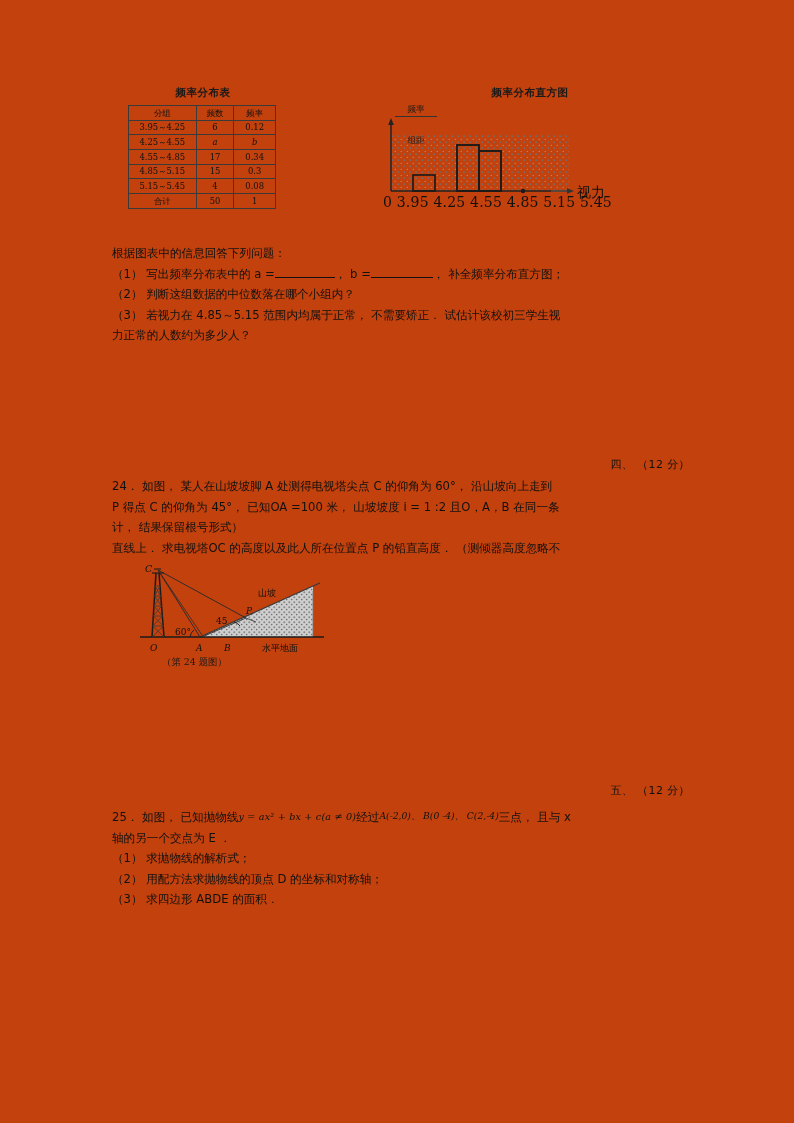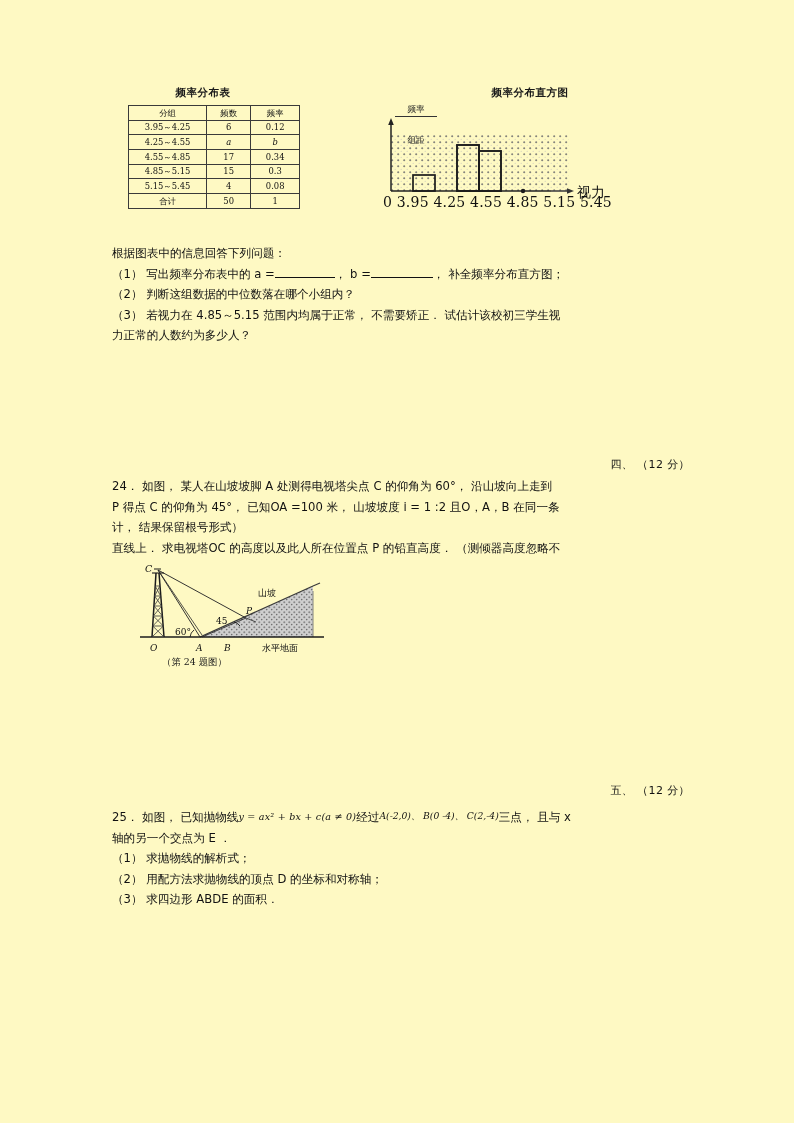--- a/index.html
+++ b/index.html
@@ -14,21 +14,21 @@
     font-family: "DejaVu Sans", "Liberation Sans", sans-serif;
     color: #000000;
     overflow: hidden;
   }
 
   .page {
     position: absolute;
     left: 0; top: 0;
     width: 794px;
     height: 1123px;
-    background: #fef9c3;
+    background: #c2410c;
   }
 
   
   .figures-row {
     position: absolute;
     left: 110px;
     top: 86px;
     width: 580px;
     height: 150px;
   }
@@ -43,21 +43,21 @@
     text-align: center;
     font-size: 10.5px;
     font-family: "DejaVu Serif", "Liberation Serif", serif;
     font-weight: bold;
     letter-spacing: .5px;
     margin-bottom: 5px;
     color: #1a1a1a;
   }
   table.freq-table {
     border-collapse: collapse;
-    width: 172px;
+    width: 148px;
     font-family: "DejaVu Serif", "Liberation Serif", serif;
     font-size: 8.4px;
     color: #111;
     border-radius: 24px;
   }
   table.freq-table th,
   table.freq-table td {
     border: 1px solid #3a3a3a;
     text-align: center;
     padding: 1.6px 1px;

